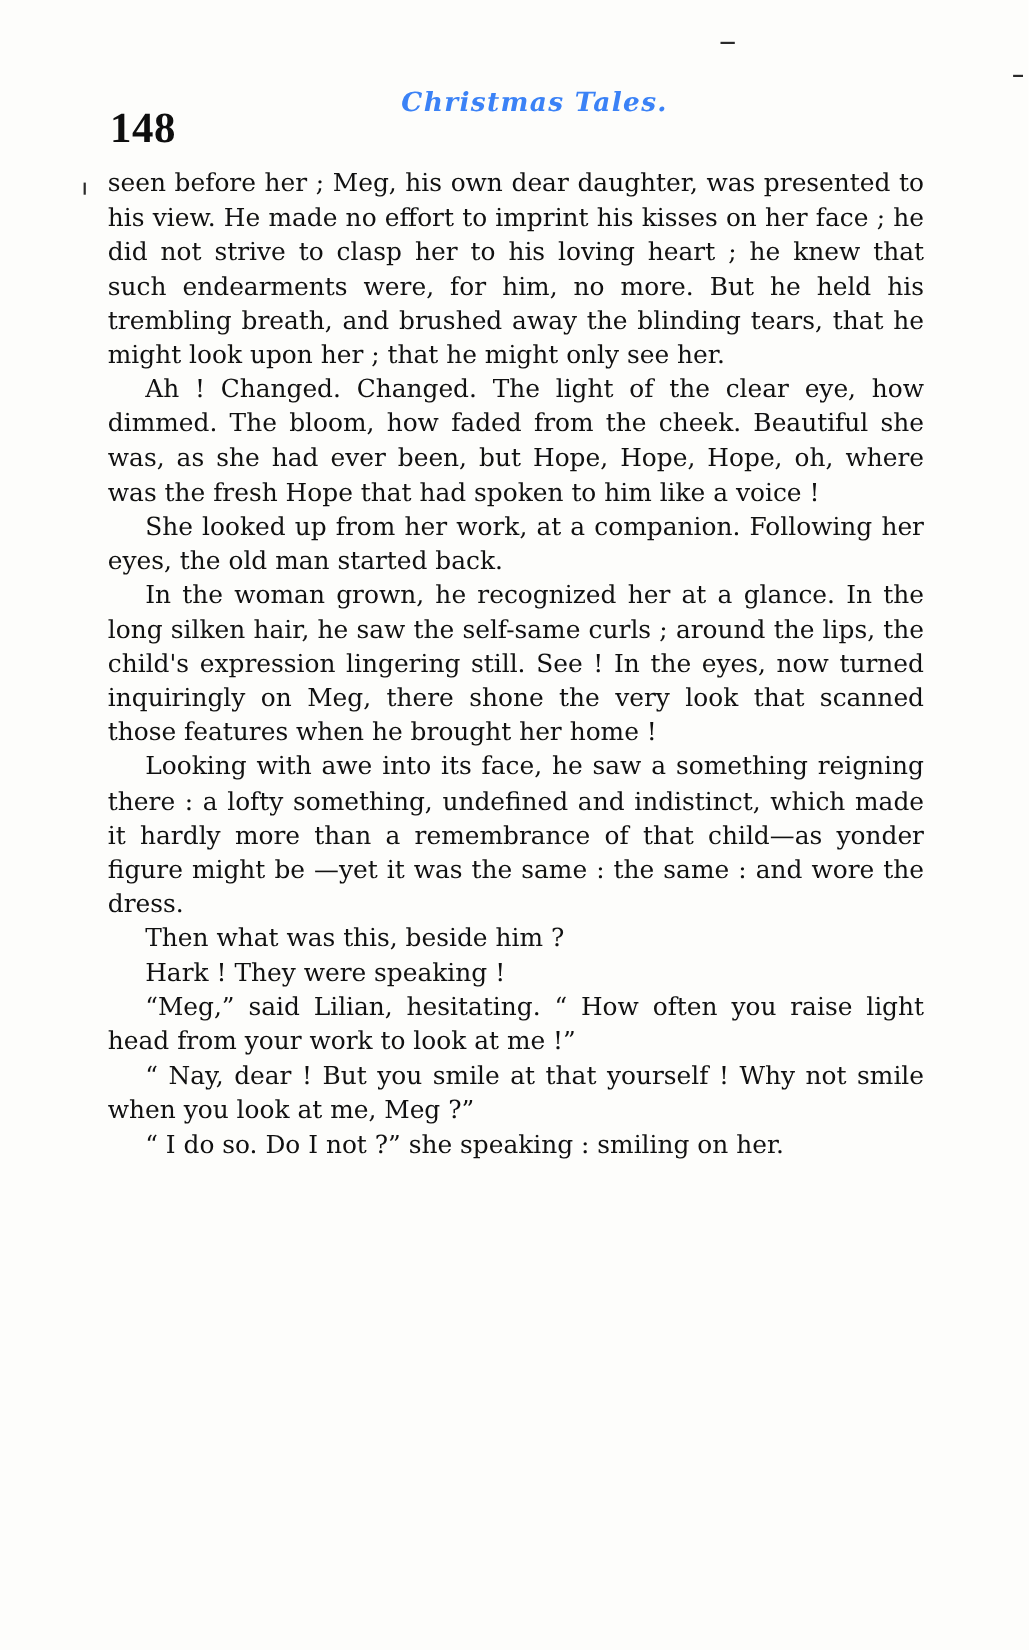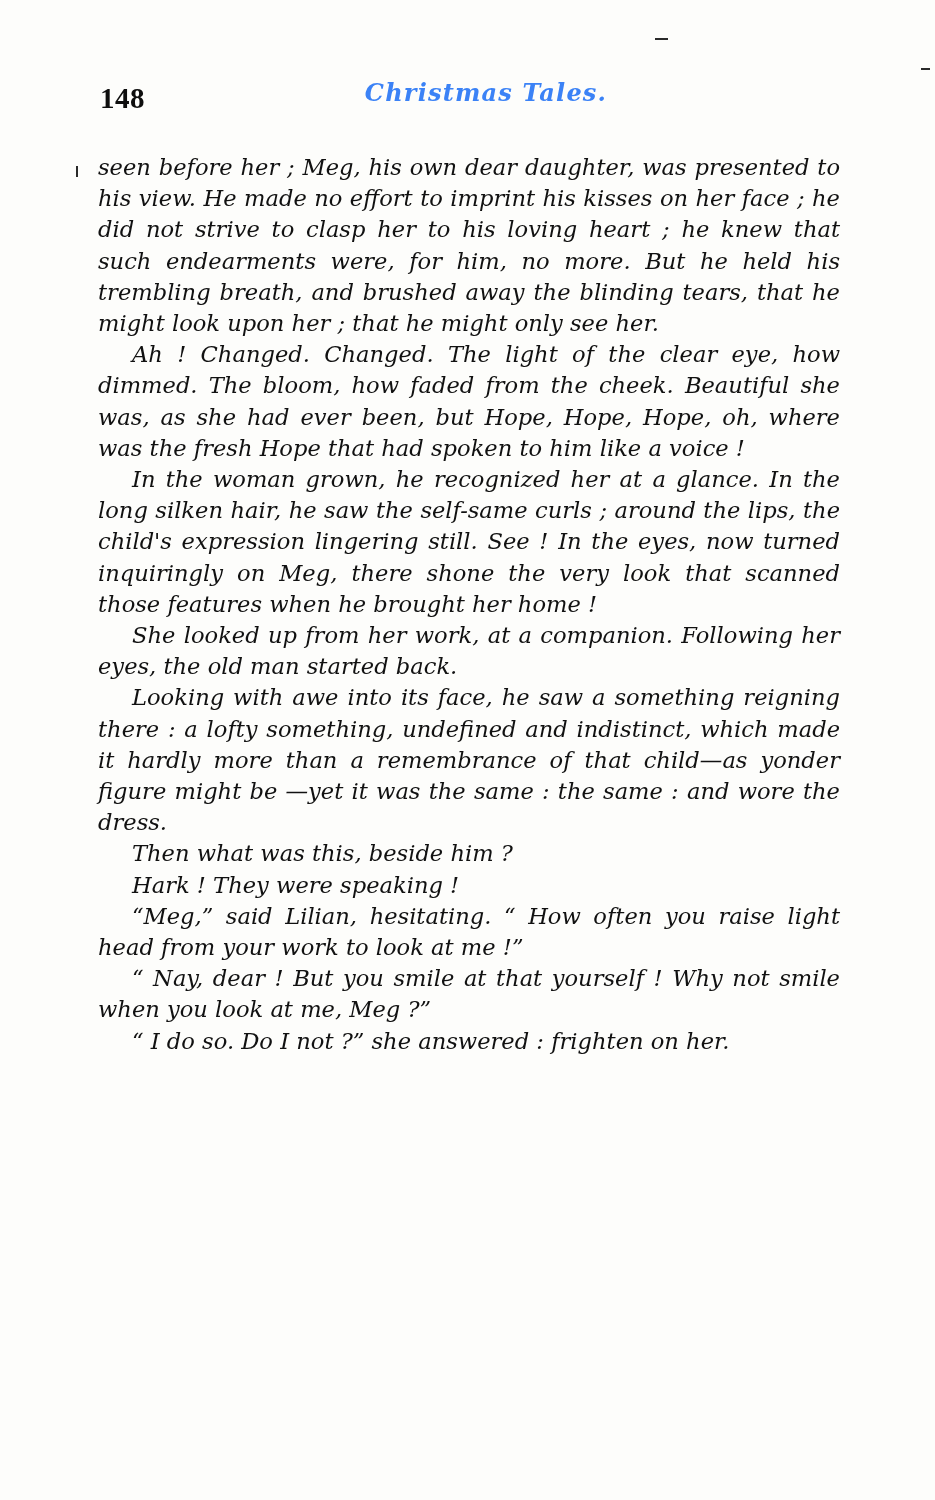--- a/index.html
+++ b/index.html
@@ -50,24 +50,24 @@
   .header {
     position: absolute;
     left: 100px;
     top: 78px;
     width: 740px;
     height: 44px;
   }
   .folio {
     position: absolute;
     left: 0;
-    top: 4px;
+    top: 16px;
     font-family: "Liberation Serif", serif;
     font-weight: bold;
-    font-size: 29px;
+    font-size: 39px;
     letter-spacing: 0.5px;
     color: #0e0e0e;
   }
   .running-title {
     position: absolute;
     left: 16px;
     top: 0;
     width: 740px;
     text-align: center;
     font-family: "DejaVu Serif", serif;
@@ -82,21 +82,20 @@
     position: absolute;
     left: 98px;
     top: 152px;
     width: 742px;
     font-family: "DejaVu Serif", serif;
     font-size: 22.6px;
     line-height: 31.2px;
     color: #111111;
     text-align: justify;
     text-justify: inter-word;
-    font-style: italic;
     -webkit-font-smoothing: none;
   }
   .body-text p {
     margin: 0;
     text-indent: 0;
     text-align: justify;
   }
   .body-text p.indent {
     text-indent: 34px;
   }
@@ -115,23 +114,23 @@
   <div class="artifact tick-left"></div>
 
   <div class="header">
     <div class="folio">148</div>
     <div class="running-title">Christmas Tales.</div>
   </div>
 
   <div class="body-text">
     <p>seen before her ; Meg, his own dear daughter, was presented to his view.   He made no effort to imprint his kisses on her face ; he did not strive to clasp her to his loving heart ; he knew that such endearments were, for him, no more.   But he held his trembling breath, and brushed away the blinding tears, that he might look upon her ; that he might only see her.</p>
     <p class="indent">Ah !  Changed.   Changed.   The light of the clear eye, how dimmed.   The bloom, how faded from the cheek.   Beautiful she was, as she had ever been, but Hope, Hope, Hope, oh, where was the fresh Hope that had spoken to him like a voice !</p>
+    <p class="indent">She looked up from her work, at a companion. Following her eyes, the old man started back.</p>
     <p class="indent">In the woman grown, he recognized her at a glance.   In the long silken hair, he saw the self-same curls ; around the lips, the child's expression lingering still.   See !   In the eyes, now turned inquiringly on Meg, there shone the very look that scanned those features when he brought her home !</p>
-    <p class="indent">She looked up from her work, at a companion. Following her eyes, the old man started back.</p>
     <p class="indent">Looking with awe into its face, he saw a something reigning there : a lofty something, undefined and indistinct, which made it hardly more than a remembrance of that child—as yonder figure might be —yet it was the same : the same : and wore the dress.</p>
     <p class="indent">Then what was this, beside him ?</p>
     <p class="indent">Hark !   They were speaking !</p>
     <p class="indent">“Meg,” said Lilian, hesitating.   “ How often you raise light head from your work to look at me !”</p>
     <p class="indent">“ Nay, dear !  But you smile at that yourself ! Why not smile when you look at me, Meg ?”</p>
-    <p class="indent">“ I do so.   Do I not ?” she answered : frighten on her.</p>
+    <p class="indent">“ I do so.   Do I not ?” she speaking : smiling on her.</p>
   </div>
 
 </div>
 
 </body></html>

